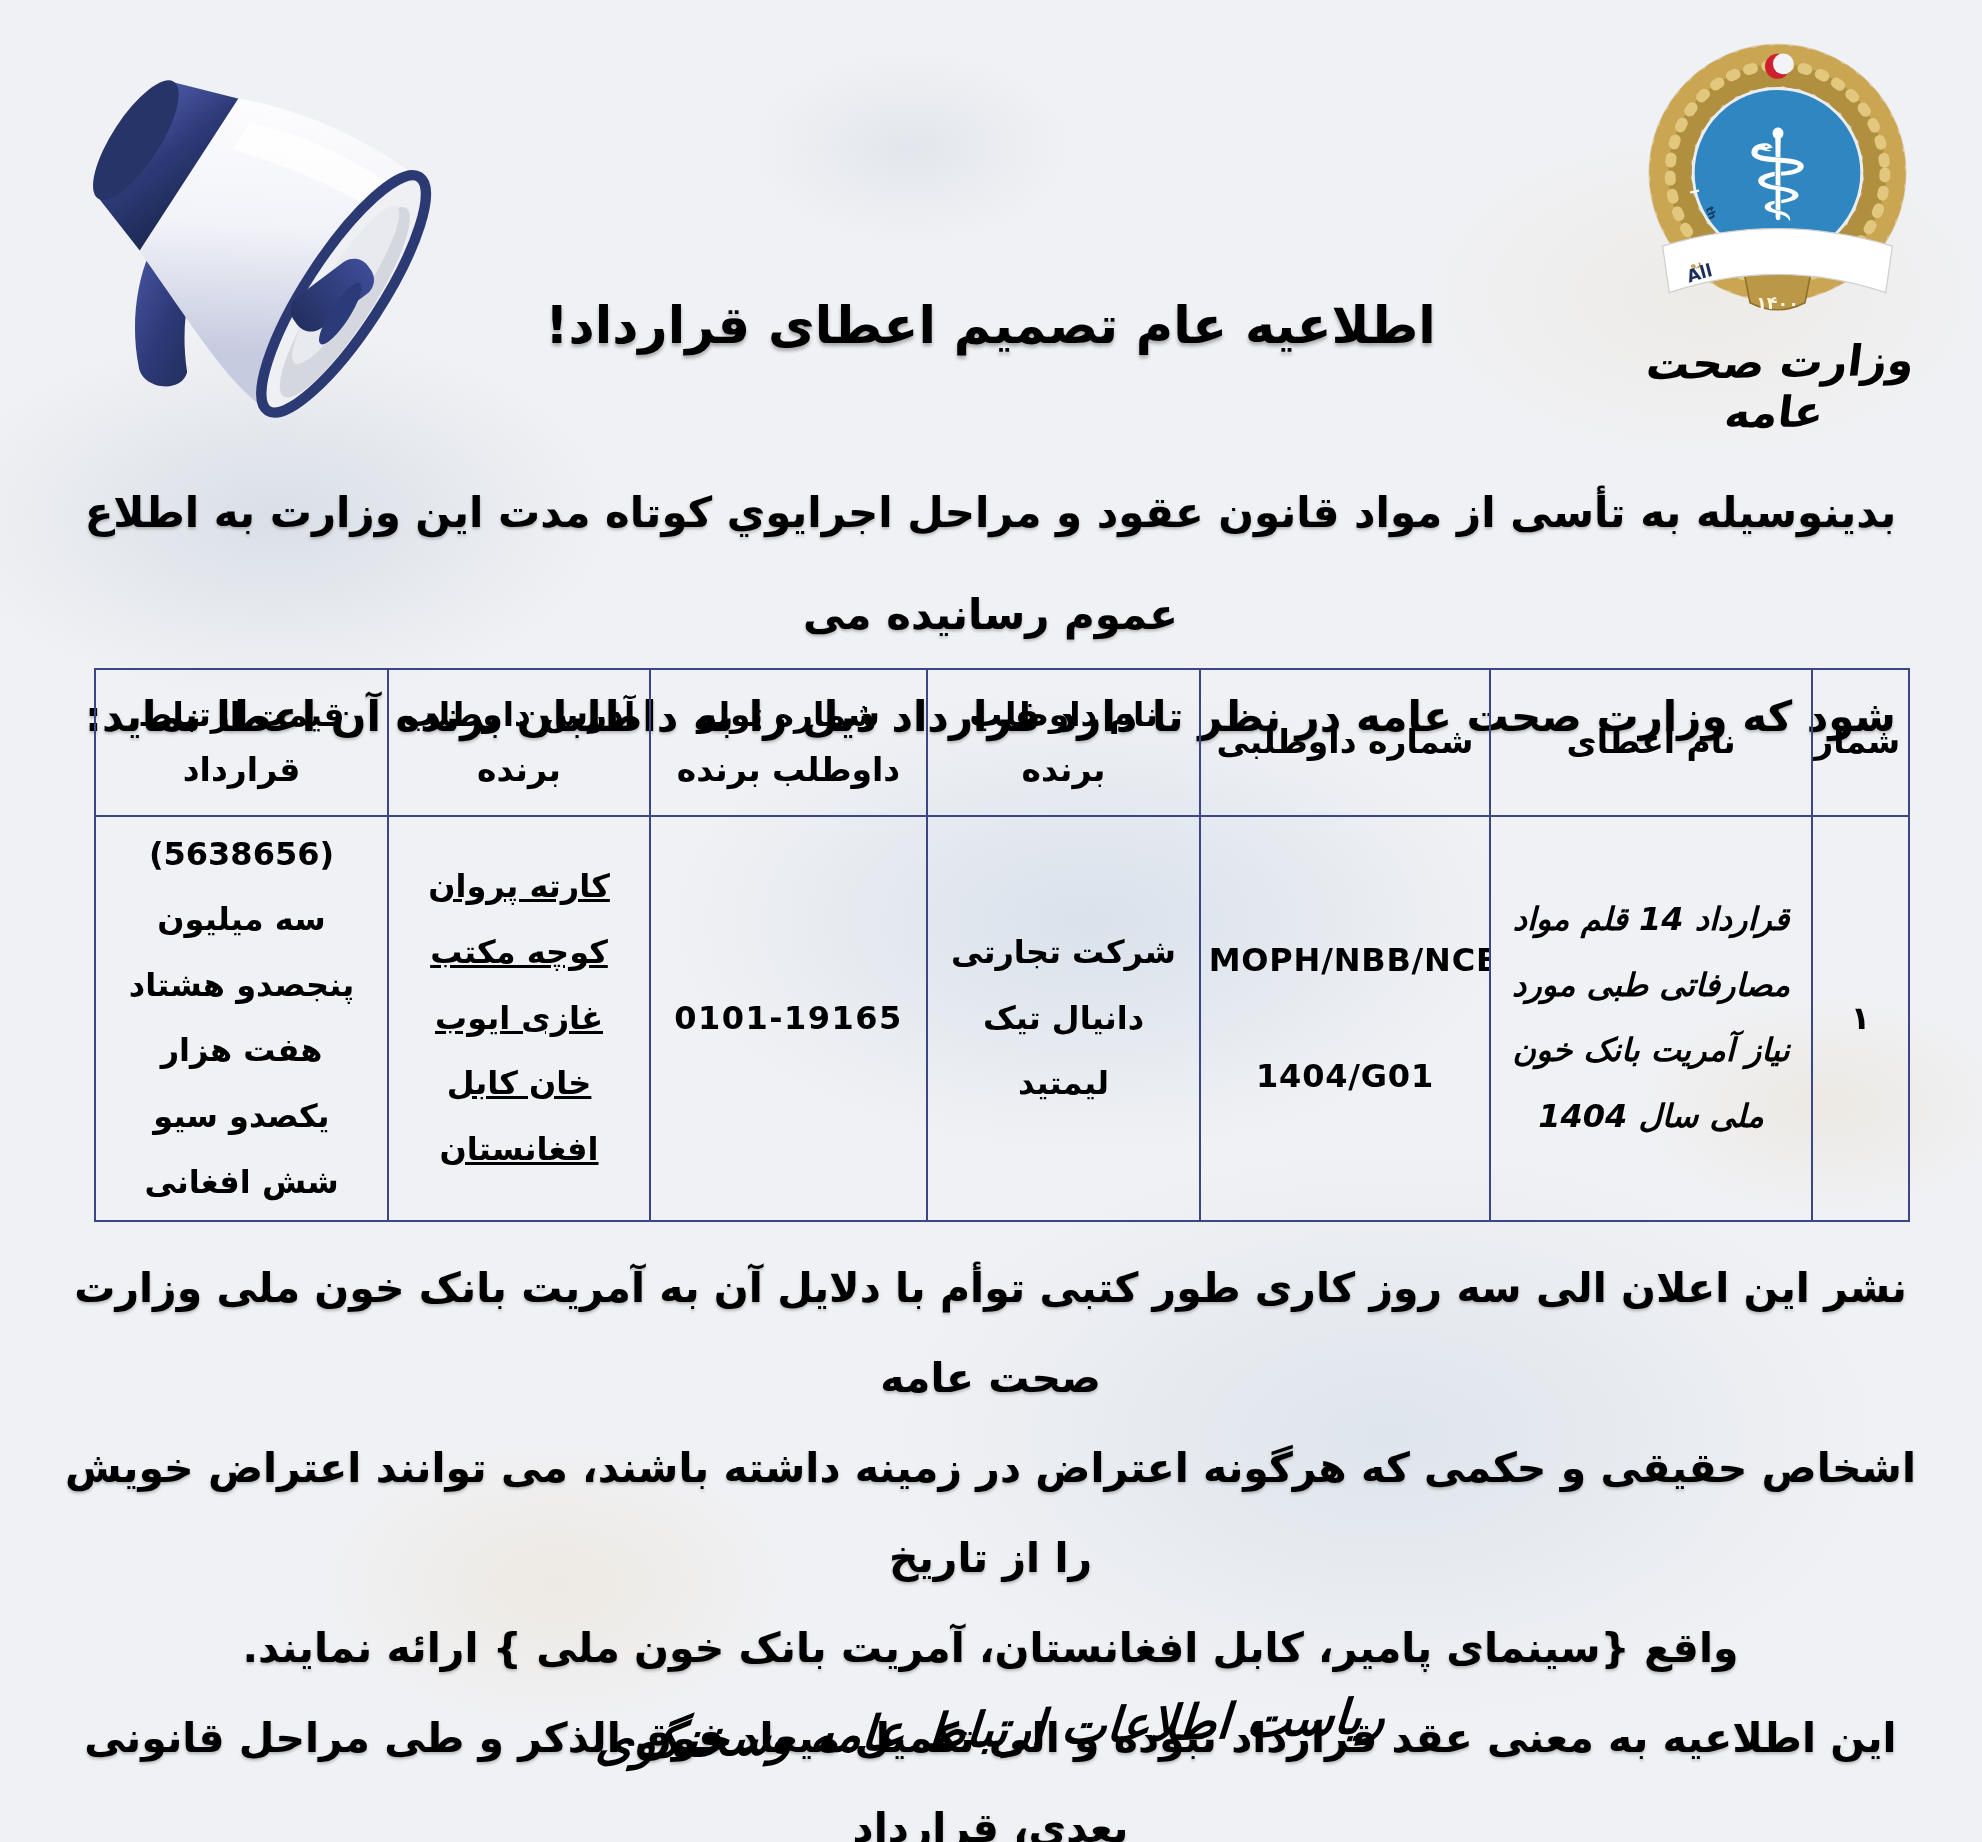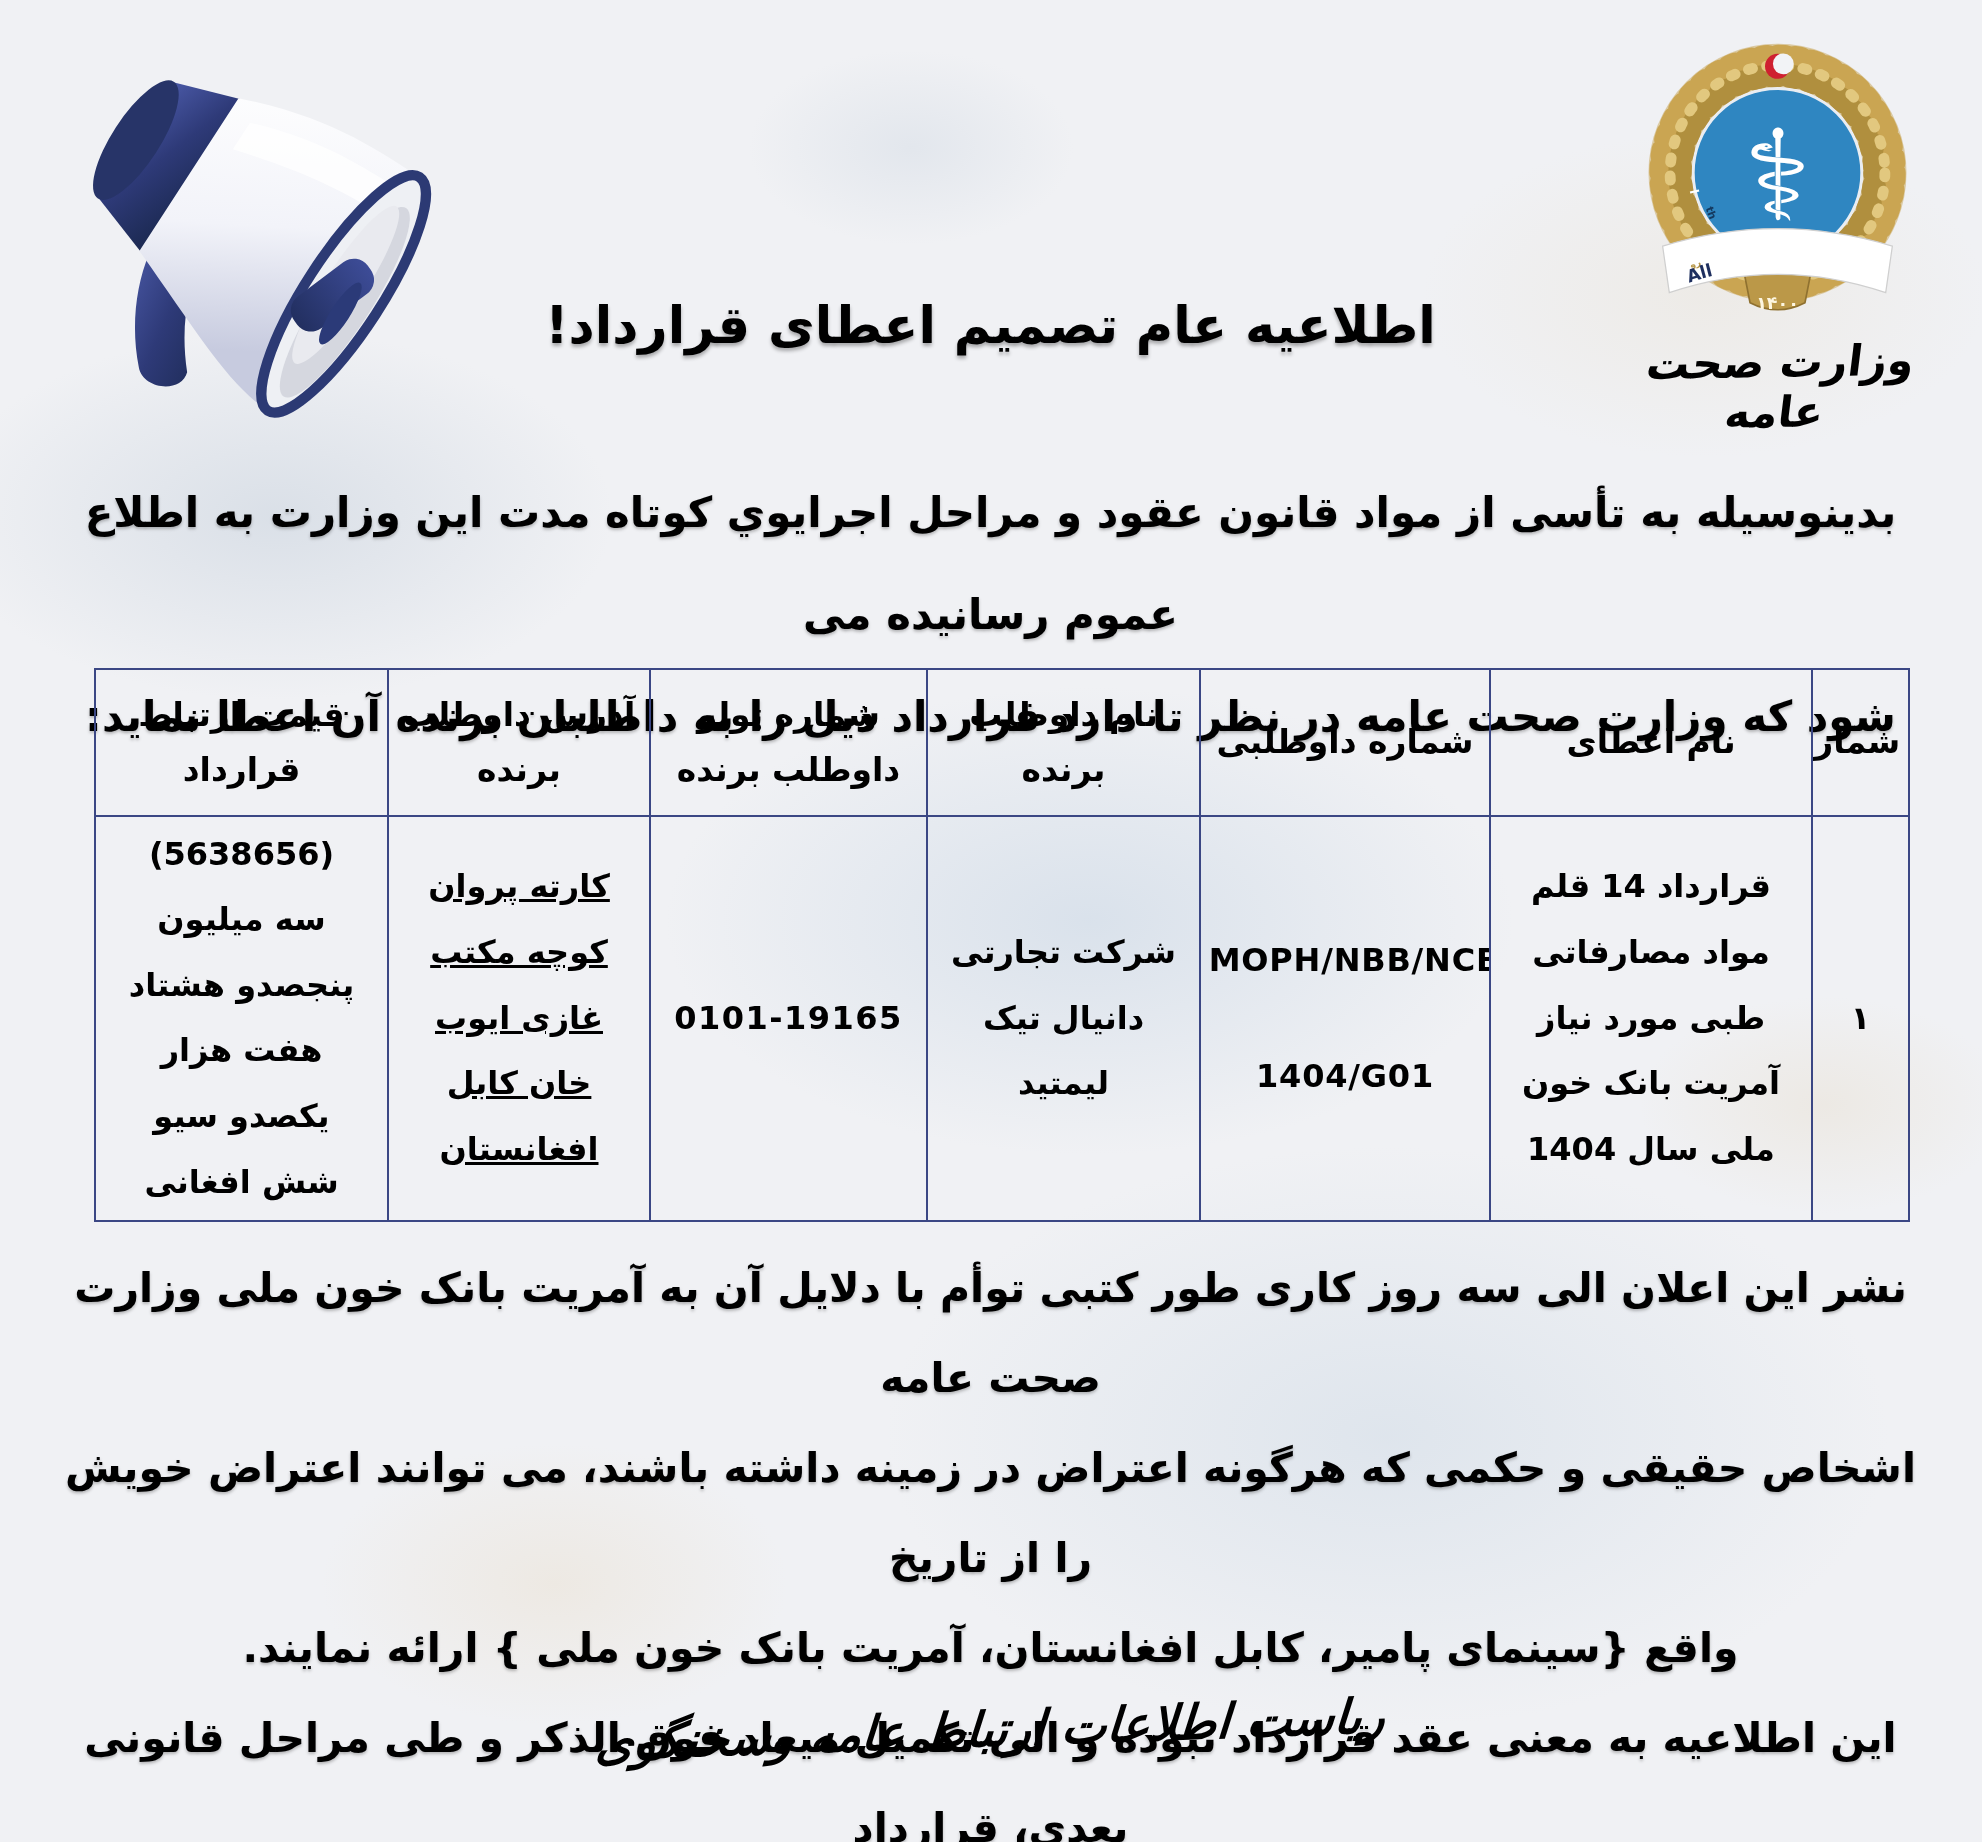--- a/index.html
+++ b/index.html
@@ -37,21 +37,21 @@
   }
   table.contracts thead tr{height:147px;}
   table.contracts thead th{font-size:33px; line-height:1.65;}
   table.contracts tbody tr{height:391px;}
   table.contracts tbody td{font-size:32px; line-height:2.05;}
   td.cell-number{font-size:42px;}
   .bid-line{direction:ltr; unicode-bidi:isolate; line-height:116px; font-size:32px; letter-spacing:0.8px;}
   td.cell-license{font-size:36px; letter-spacing:1.5px;}
   .ltr-num{direction:ltr; unicode-bidi:isolate; display:inline-block;}
   .price-words{max-width:240px; margin:0 auto;}
-  .proj-inner{max-width:302px; margin:0 auto;}
+  .proj-inner{max-width:302px; margin:0 auto;font-style:italic;}
   .addr-inner{max-width:232px; margin:0 auto;text-decoration:underline;}
   .winner-inner{max-width:225px; margin:0 auto;}
   .footer{ top:1243px; left:43px; right:43px; text-align:center;
     font-size:41px; font-weight:bold; text-shadow:0 2.3px 3.1px rgba(0,0,0,.25);}
   .footer .line{line-height:90px;}
   .signature{
     top:1701px; left:0; right:0; text-align:center;
     font-family:"DejaVu Serif", serif; font-style:italic; font-weight:bold;
     font-size:48px; transform:rotate(-2deg) skewX(-6deg);
   }

